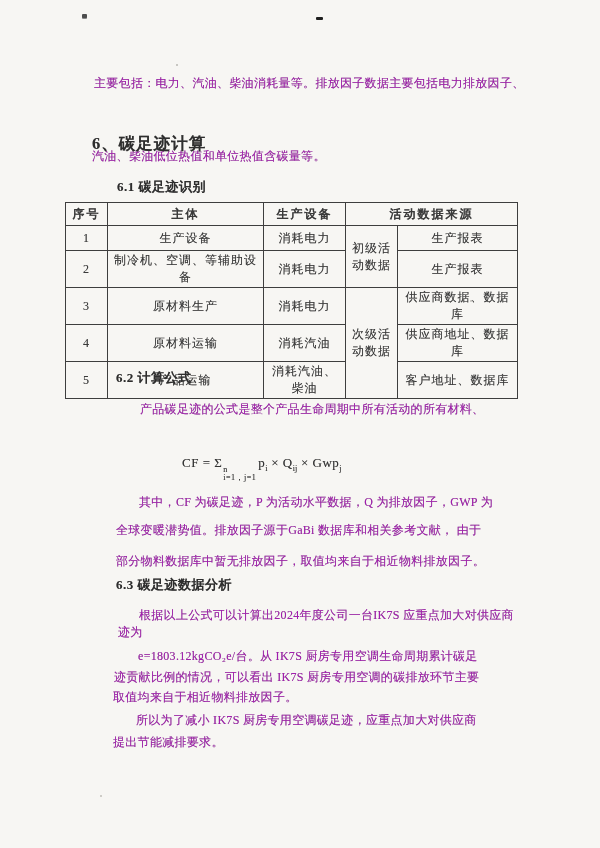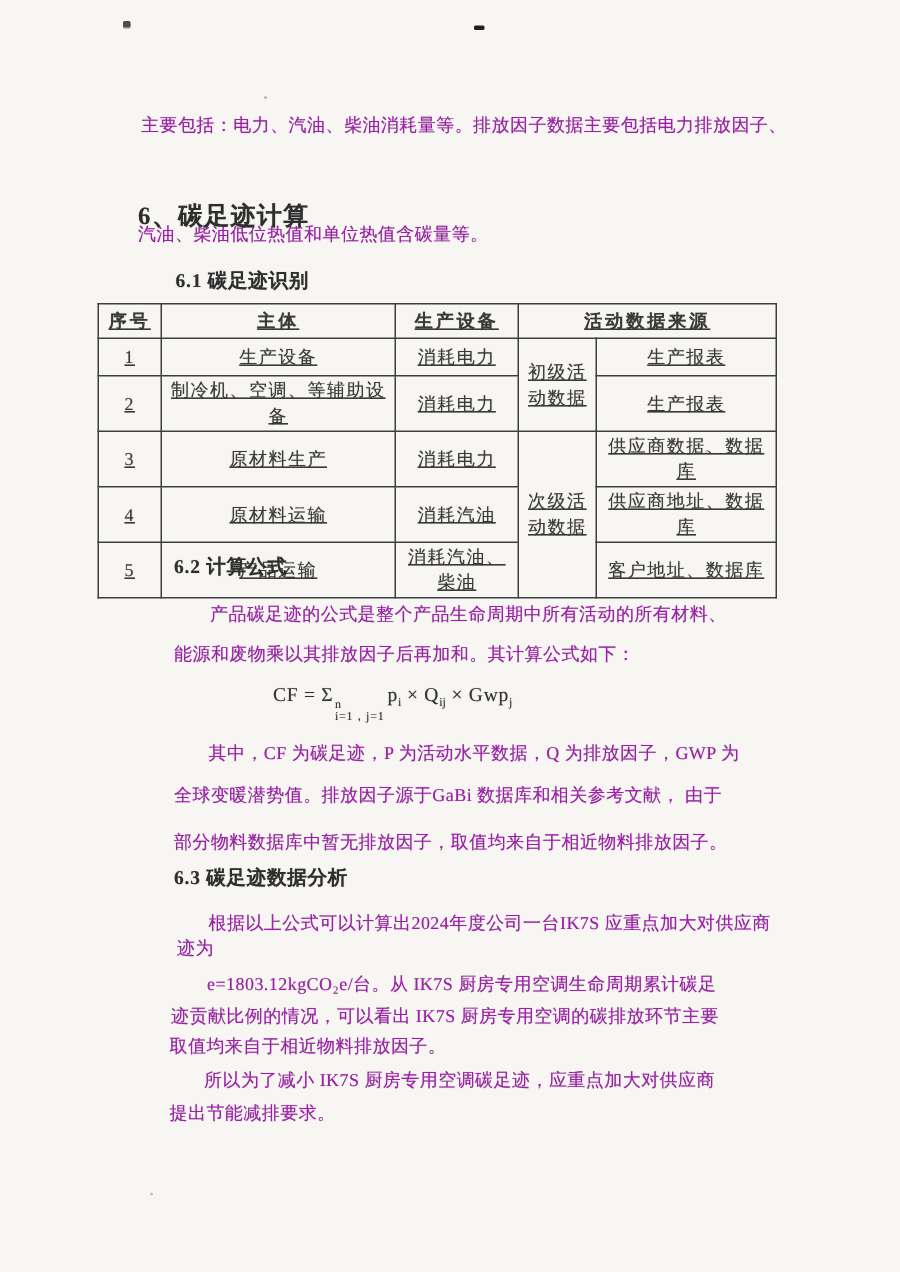--- a/index.html
+++ b/index.html
@@ -6,21 +6,21 @@
   body{width:600px;height:848px;background:#f7f6f3;overflow:hidden;
        font-family:"Liberation Serif","DejaVu Serif",serif;}
   .page{position:relative;width:600px;height:848px;color:#383838;}
   .ln{position:absolute;white-space:pre;font-size:12px;letter-spacing:.3px;
       color:#a21caf;text-shadow:0 0 .6px rgba(70,70,70,.5);line-height:14px;}
   .h-big{font-size:16.5px;font-weight:700;letter-spacing:1px;color:#2e2e2e;}
   .h-sub{font-size:13px;font-weight:700;letter-spacing:.5px;color:#2e2e2e;}
   
   table.cf{position:absolute;left:65px;top:202px;width:452px;border-collapse:collapse;
       table-layout:fixed;font-size:12px;color:#3a3a3a;
-      text-shadow:0 0 .6px rgba(70,70,70,.5);text-decoration:underline;}
+      text-shadow:0 0 .6px rgba(70,70,70,.5);}
   table.cf th,table.cf td{border:1.5px solid #3e3e3e;text-align:center;
       vertical-align:middle;padding:1px 3px;letter-spacing:1px;
       white-space:pre-line;overflow:hidden;}
   table.cf th{font-weight:700;letter-spacing:2px;}
   tr.hr{height:23px}.r1{height:25px}.r2{height:24px}.r3{height:28px}
   .r4{height:26px}.r5{height:34px}
   
   .formula{position:absolute;left:182px;top:455px;font-size:13px;color:#333;
       text-shadow:0 0 .6px rgba(70,70,70,.5);letter-spacing:.5px;}
   .fstack{display:inline-flex;flex-direction:column;align-items:flex-start;
@@ -101,21 +101,20 @@
       <td>产品运输</td>
       <td>消耗汽油、
 柴油</td>
       <td>客户地址、数据库</td>
     </tr>
   </tbody>
     </table>
 
   <div class="ln h-sub" style="left:116px;top:371px;">6.2 计算公式</div>
   <div class="ln" style="left:140px;top:402px;">产品碳足迹的公式是整个产品生命周期中所有活动的所有材料、</div>
-  <div class="ln" style="left:116px;top:429px;">能源和废物乘以其排放因子后再加和。其计算公式如下：</div>
 
   <div class="formula"><span>CF = Σ</span><span class="fstack">
         <span>n</span>
         <span>i=1，j=1</span>
       </span><span>p</span><sub>i</sub> <span>×</span> <span>Q</span><sub>ij</sub> <span>×</span> <span>Gwp</span><sub>j</sub></div>
 
   <div class="ln" style="left:139px;top:495px;">其中，CF 为碳足迹，P 为活动水平数据，Q 为排放因子，GWP 为</div>
   <div class="ln" style="left:116px;top:523px;">全球变暖潜势值。排放因子源于GaBi 数据库和相关参考文献， 由于</div>
   <div class="ln" style="left:116px;top:554px;">部分物料数据库中暂无排放因子，取值均来自于相近物料排放因子。</div>
 

